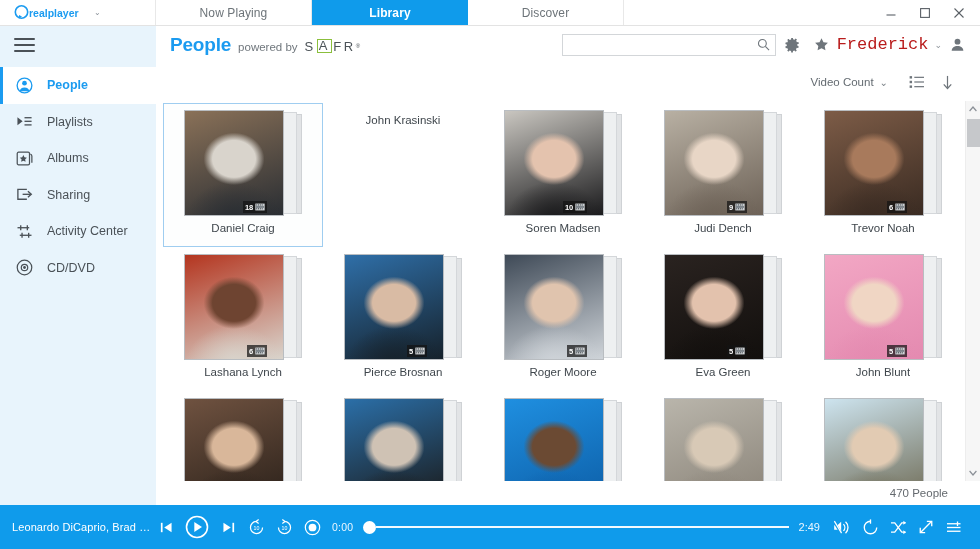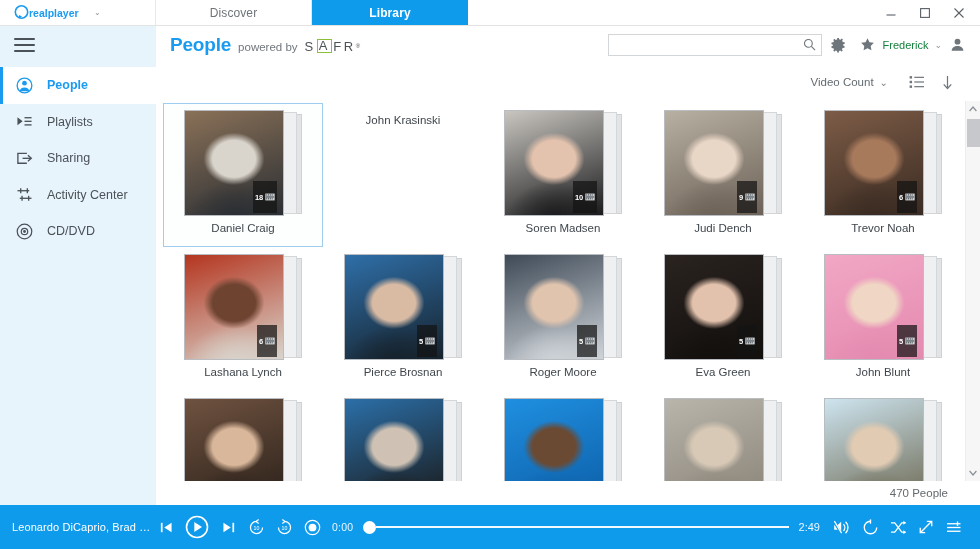--- a/index.html
+++ b/index.html
@@ -60,21 +60,21 @@
     display:flex; align-items:center; padding:0 5px 0 8px;
   }
   .searchbox input {
     flex:1; border:none; outline:none; font-size:11.5px; color:#3c4247;
     font-family:"Liberation Sans", sans-serif; background:transparent;
   }
   .searchbox input::placeholder { color:#b2b7bb; }
   .ic { color:#6e757b; display:flex; align-items:center; justify-content:center; }
   .gear-btn { width:34px; height:30px; }
   .star-btn { width:24px; height:30px; }
-  .username { font-size:11px; color:#15803d; padding:0 2px 0 3px; }
+  .username { font-size:17px; color:#b91c1c; padding:0 2px 0 3px;font-family:Liberation Mono, monospace; }
   .caret-small { font-size:9px; color:#8d939a; padding:0 4px; }
   .avatar-btn { width:22px; height:30px; }
 
   
   .body { flex:1; display:flex; min-height:0; }
 
   
   .sidebar {
     width:156px; background:#e8f4fc; flex:0 0 156px; padding-top:4px;
     display:flex; flex-direction:column;
@@ -113,23 +113,23 @@
   .card.selected { border:1px solid #9fcdf0; background:#fdfefe; }
   .thumb-stack { position:relative; width:118px; height:108px; }
   .page3 { position:absolute; left:14px; top:4px; width:104px; height:100px; background:#e2e4e6; border:1px solid #cfd2d5; }
   .page2 { position:absolute; left:9px; top:2px; width:104px; height:102px; background:#eef0f1; border:1px solid #d4d7da; }
   .thumb {
     position:absolute; left:0; top:0; width:100px; height:106px; overflow:hidden;
     border:1px solid #b9bdc1; background:#2b2b2b;
   }
   .thumb .photo { position:absolute; inset:0; }
   .badge {
-    position:absolute; right:6px; bottom:2px; height:11px;
+    position:absolute; right:16px; bottom:2px; height:11px;
     background:rgba(20,20,20,.72); display:flex; align-items:center; gap:2px;
-    padding:16px 2px; color:#ffffff;
+    padding:6px 2px; color:#ffffff;
   }
   .badge .cnt { font-size:7.5px; line-height:11px; font-weight:bold; letter-spacing:-.2px; }
   .badge .film { display:block; }
   .cardlabel {
     margin-top:4px; font-size:11.5px; color:#3f464c; text-align:right;
     max-width:150px; overflow:hidden; white-space:nowrap; text-overflow:ellipsis;
   }
 
   
   .vscroll {
@@ -176,22 +176,23 @@
       <span class="brand-logo">
         <svg width="76" height="15" viewBox="0 0 76 15">
           <circle cx="7.5" cy="7" r="6.2" fill="none" stroke="#1b9bf0" stroke-width="1.6"></circle>
           <path d="M5 10 L5 13.5 L8 11.5 Z" fill="#1b9bf0"></path>
           <text x="15" y="11.5" font-family="Liberation Sans, sans-serif" font-size="10.5" font-weight="bold" fill="#1b9bf0">realplayer</text>
         </svg>
       </span>
       <span class="brand-caret">⌄</span>
     </div>
     <div class="tabs">
+      <div class="tab">Now Playing</div>
+      <div class="tab active">Library</div>
       <div class="tab">Discover</div>
-      <div class="tab active">Library</div>
     </div>
     <div class="winspace"></div>
     <div class="wincontrols">
       <div class="wbtn">
         <svg width="12" height="12" viewBox="0 0 12 12">
             <line x1="1.5" y1="8" x2="10.5" y2="8" stroke="#5a6066" stroke-width="1.1"></line>
           </svg>
       </div>
       <div class="wbtn">
         <svg width="12" height="12" viewBox="0 0 12 12">
@@ -278,20 +279,30 @@
           <svg width="17" height="17" viewBox="0 0 18 18">
             <path fill="currentColor" d="M1.5 4.5 L1.5 13 L7 8.8 Z"></path>
             <line x1="9" y1="5" x2="16.5" y2="5" stroke="currentColor" stroke-width="1.4"></line>
             <line x1="9" y1="8.8" x2="16.5" y2="8.8" stroke="currentColor" stroke-width="1.4"></line>
             <line x1="9" y1="12.6" x2="16.5" y2="12.6" stroke="currentColor" stroke-width="1.4"></line>
           </svg>
         </span>
         <span>Playlists</span>
       </div>
 
+      <div class="navitem">
+        <span class="navicon">
+          <svg width="17" height="17" viewBox="0 0 18 18">
+            <rect x="1.3" y="2.3" width="13" height="13.4" rx="1.4" fill="none" stroke="currentColor" stroke-width="1.3"></rect>
+            <path d="M15.2 4.3 C16.4 4.6 16.8 5.4 16.8 6.4 L16.8 13.4" fill="none" stroke="currentColor" stroke-width="1.3"></path>
+            <path fill="currentColor" d="M7.8 5.3l1.2 2.4 2.6.4-1.9 1.8.45 2.6-2.35-1.2-2.35 1.2.45-2.6-1.9-1.8 2.6-.4z"></path>
+          </svg>
+        </span>
+        <span>Albums</span>
+      </div>
 
       <div class="navitem">
         <span class="navicon">
           <svg width="17" height="17" viewBox="0 0 18 18">
             <path d="M11.5 3.6 L2 3.6 L2 14 L11.5 14" fill="none" stroke="currentColor" stroke-width="1.4"></path>
             <line x1="7" y1="8.8" x2="15.6" y2="8.8" stroke="currentColor" stroke-width="1.4"></line>
             <path d="M12.6 5.6 L16.2 8.8 L12.6 12" fill="none" stroke="currentColor" stroke-width="1.4"></path>
           </svg>
         </span>
         <span>Sharing</span>

